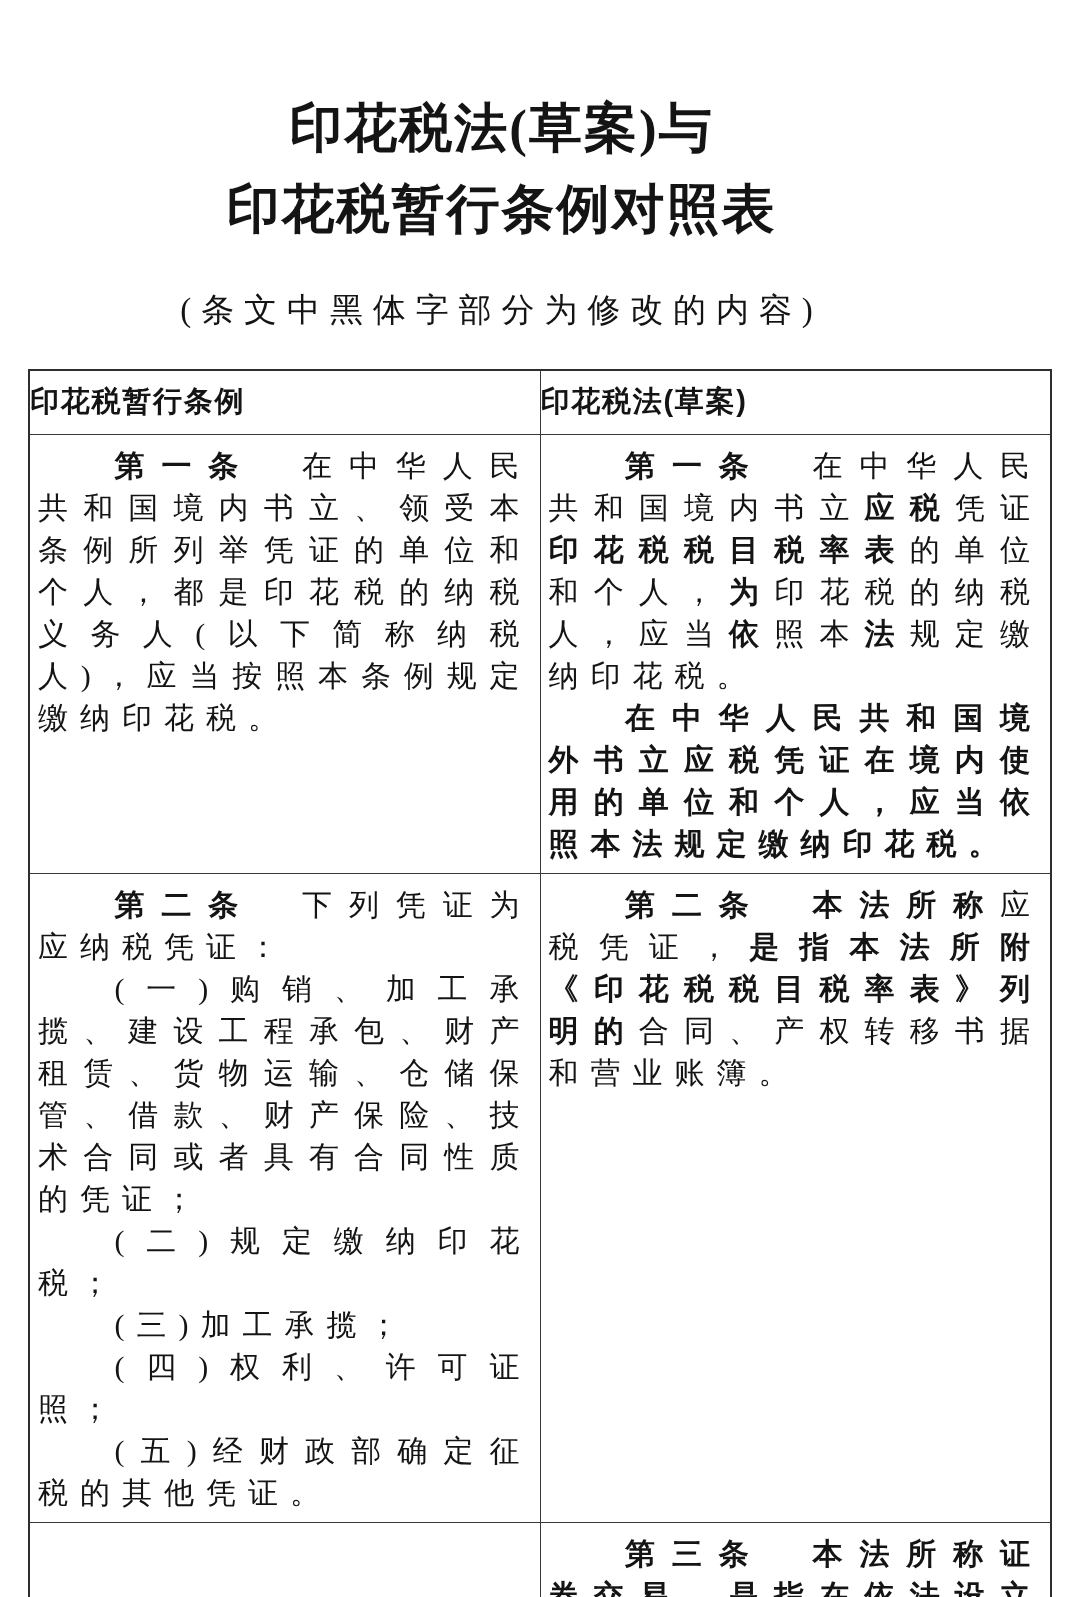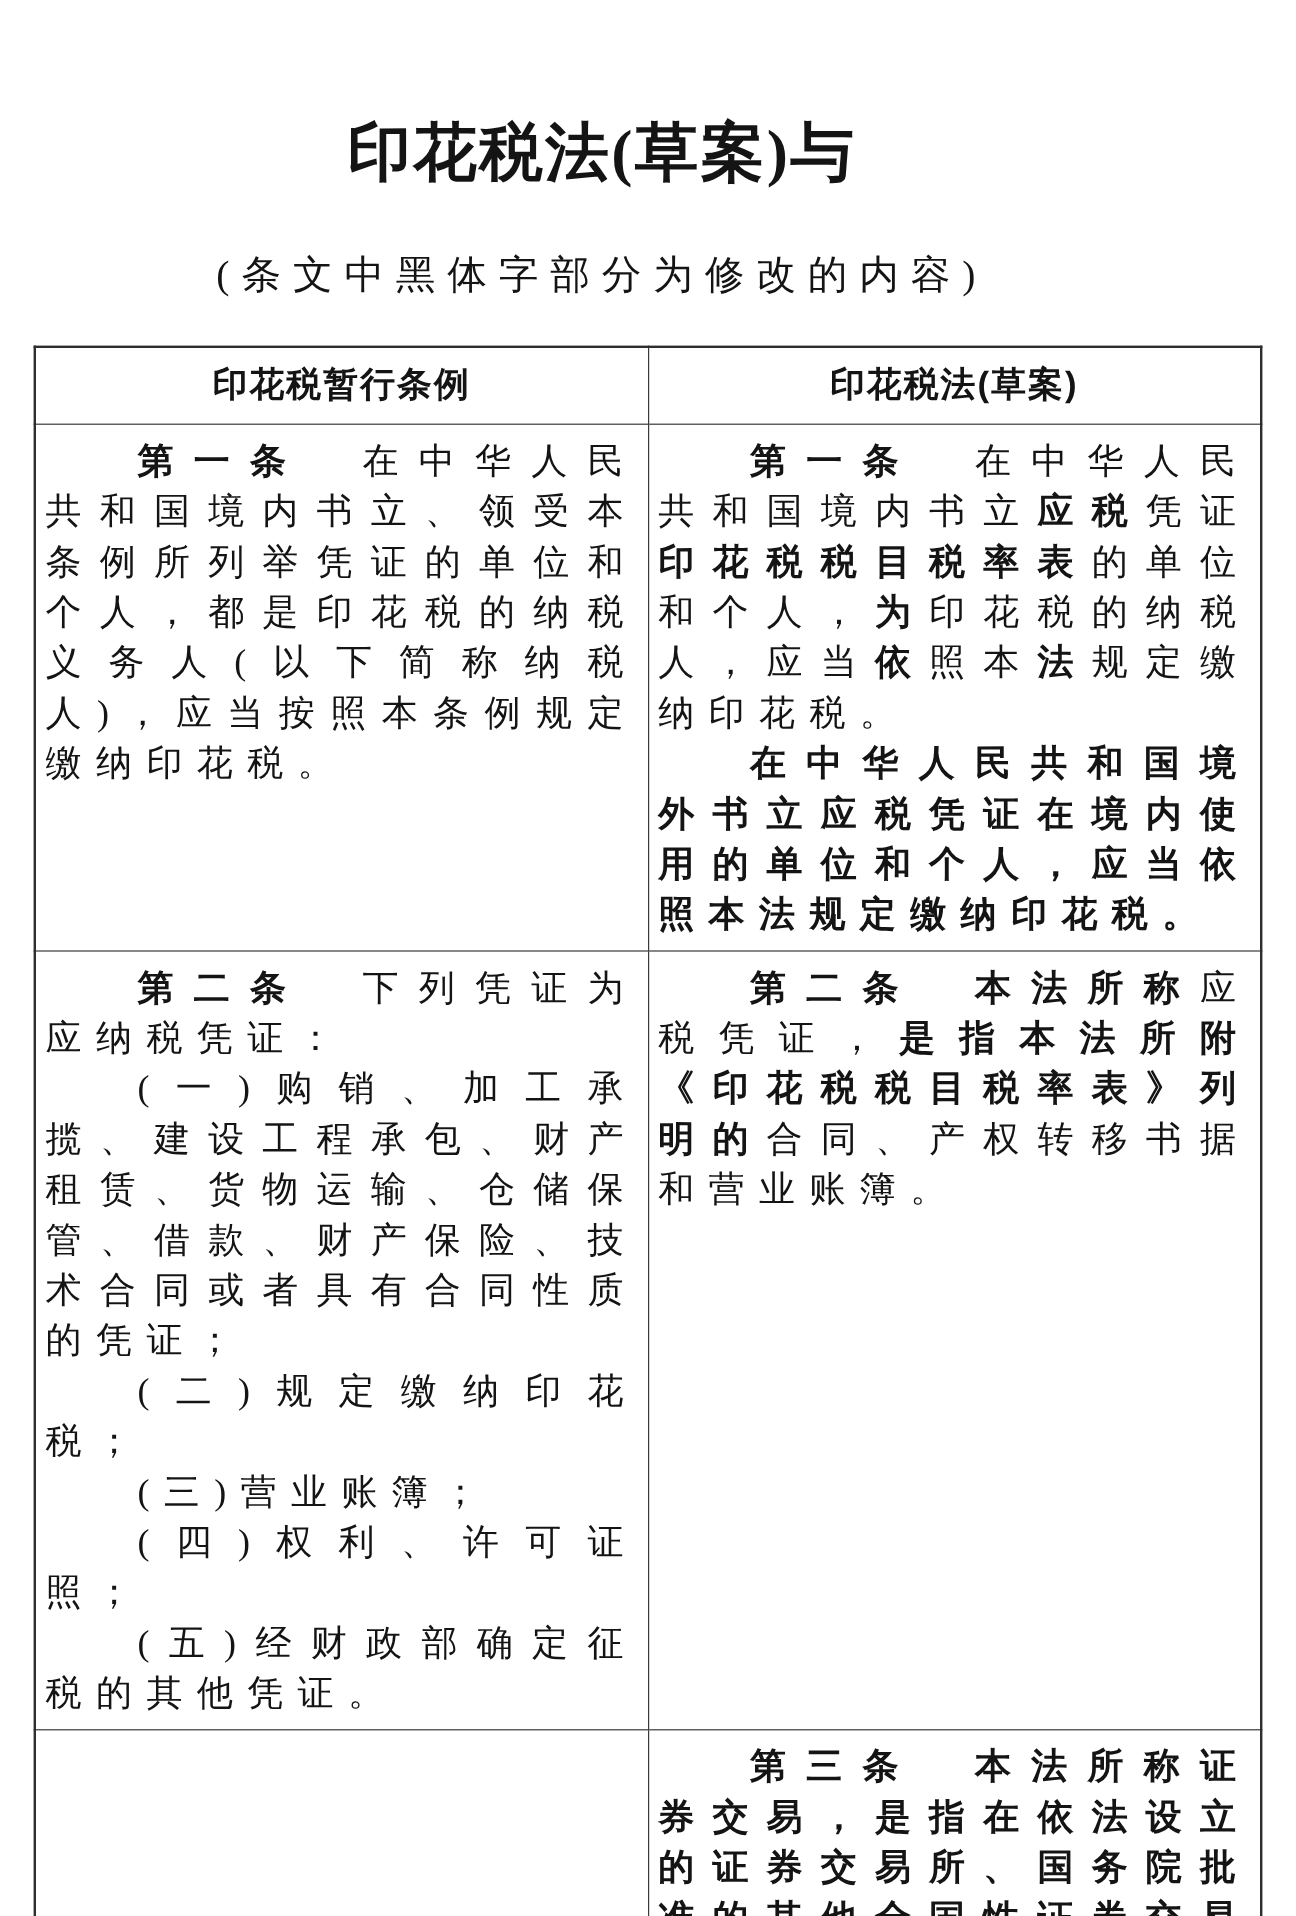--- a/index.html
+++ b/index.html
@@ -43,21 +43,21 @@
     margin:36px 0 0 28px;
     border:2.5px solid var(--border);
   }
   table.cmp th, table.cmp td{
     border:1.5px solid var(--inner-border);
     vertical-align:top;
   }
   table.cmp th{
     height:64px;
     vertical-align:middle;
-    text-align:center;
+    text-align:left;
     font-family:"Liberation Sans","DejaVu Sans",sans-serif;
     font-weight:700;
     font-size:29px;
     letter-spacing:0.06em;
     margin-left:44px;
   }
   table.cmp col{width:50%;}
   table.cmp td{padding:10px 8px 8px 8px;}
   tbody tr:nth-child(1){height:398px;margin-top:22px;}
   tbody tr:nth-child(2){height:465px;}
@@ -81,20 +81,21 @@
     font-weight:700;
   }
 </style>
 </head>
 <body>
 
 <div class="page">
 
   <h1 class="doc-title">
     <span class="title-line">印花税法(草案)与</span>
+    <span class="title-line">印花税暂行条例对照表</span>
   </h1>
 
   <p class="doc-subtitle">(条文中黑体字部分为修改的内容)</p>
 
   <table class="cmp">
     <colgroup>
         <col>
         <col>
       </colgroup>
     <thead>
@@ -111,21 +112,21 @@
           <td>
             <p class="para"><span class="hei">第一条</span><span class="song">　在中华人民共和国境内书立</span><span class="hei">应税</span><span class="song">凭证</span><span class="hei">印花税税目税率表</span><span class="song">的单位和个人，</span><span class="hei">为</span><span class="song">印花税的纳税人，应当</span><span class="hei">依</span><span class="song">照本</span><span class="hei">法</span><span class="song">规定缴纳印花税。</span></p>
             <p class="para"><span class="hei">在中华人民共和国境外书立应税凭证在境内使用的单位和个人，应当依照本法规定缴纳印花税。</span></p>
           </td>
         </tr>
         <tr>
           <td>
             <p class="para"><span class="hei">第二条</span><span class="song">　下列凭证为应纳税凭证：</span></p>
             <p class="para"><span class="song">(一)购销、加工承揽、建设工程承包、财产租赁、货物运输、仓储保管、借款、财产保险、技术合同或者具有合同性质的凭证；</span></p>
             <p class="para"><span class="song">(二)规定缴纳印花税；</span></p>
-            <p class="para"><span class="song">(三)营业账簿；</span></p>
+            <p class="para"><span class="song">(三)加工承揽；</span></p>
             <p class="para"><span class="song">(四)权利、许可证照；</span></p>
             <p class="para"><span class="song">(五)经财政部确定征税的其他凭证。</span></p>
           </td>
           <td>
             <p class="para"><span class="hei">第二条</span><span class="song">　</span><span class="hei">本法所称</span><span class="song">应税凭证，</span><span class="hei">是指本法所附《印花税税目税率表》列明的</span><span class="song">合同、产权转移书据和营业账簿。</span></p>
           </td>
         </tr>
         <tr>
           <td></td>
           <td>

